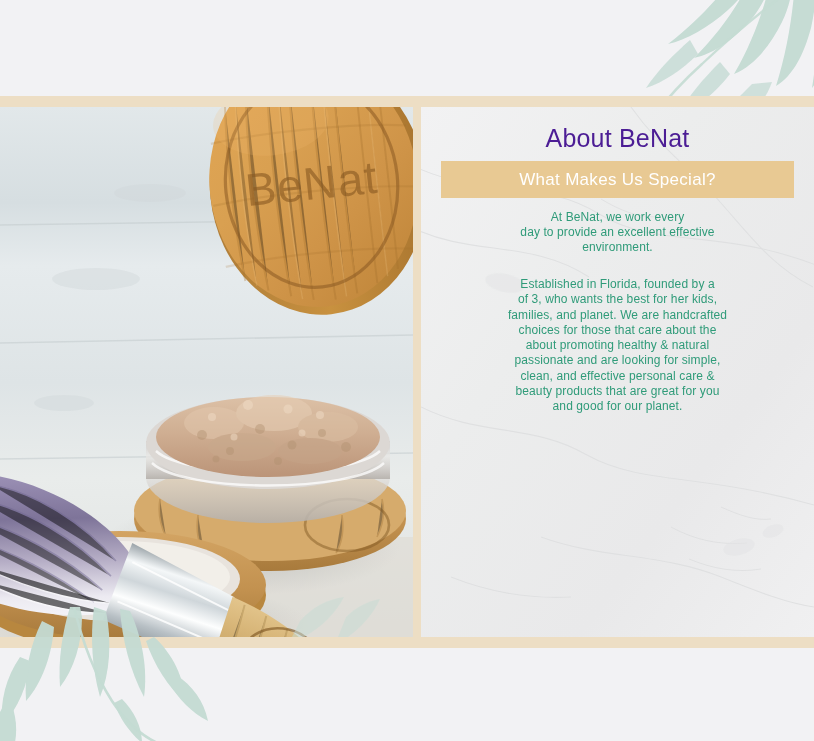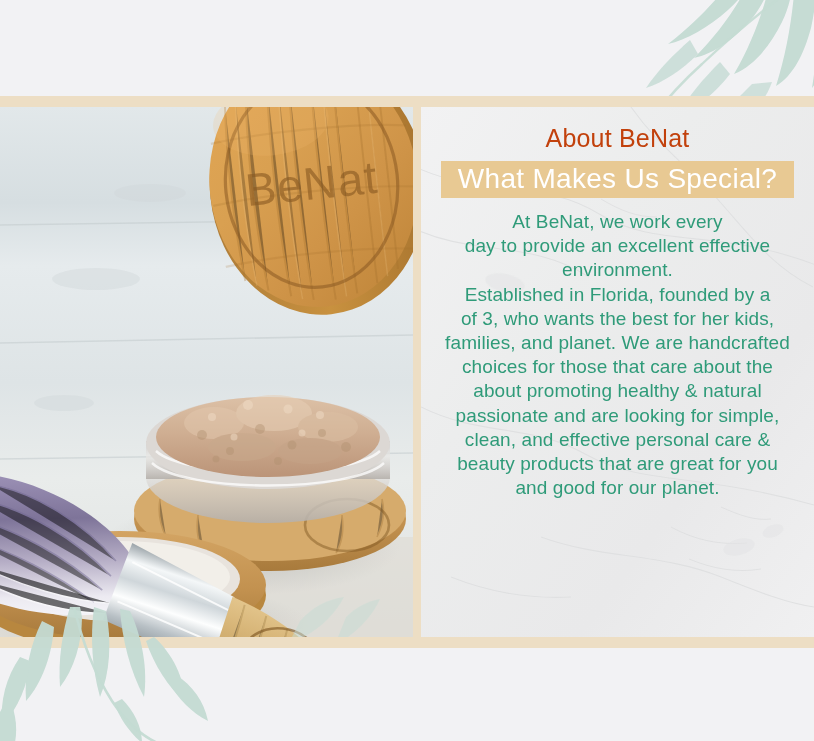--- a/index.html
+++ b/index.html
@@ -46,48 +46,48 @@
   #panel-content{
     position:relative; z-index:2;
     padding:14px 12px 0 12px;
     text-align:center;
   }
 
   #about-heading{
     font-size:25px;
     font-weight:400;
     letter-spacing:.2px;
-    color:#c2410c;
+    color:#4c1d95;
     line-height:1.1;
     margin:4px 0 8px 0;
   }
 
   #special-banner{
     background:#e8c993;
     height:37px;
     margin:0 8px 12px 8px;
     display:flex; align-items:center; justify-content:center;
   }
   #special-banner-label{
-    font-size:28px;
+    font-size:17px;
     font-weight:400;
     color:#ffffff;
     letter-spacing:.3px;
     line-height:1;
     white-space:nowrap;
   }
 
   .para{
     color:#2f9b79;
-    font-size:19px;
+    font-size:12px;
     line-height:1.27;
     letter-spacing:.1px;
     margin:0 6px;
   }
-  .para + .para{ margin-top:1px; }
+  .para + .para{ margin-top:22px; }
   .para .ln{ display:block; }
 </style>
 </head>
 <body>
 
 <div id="page">
 
   <div class="leaf-deco" id="leaf-top-right">
     <svg viewBox="0 0 250 150" width="250" height="150" aria-hidden="true">
       <g fill="#c4dbd3" opacity="0.95">

